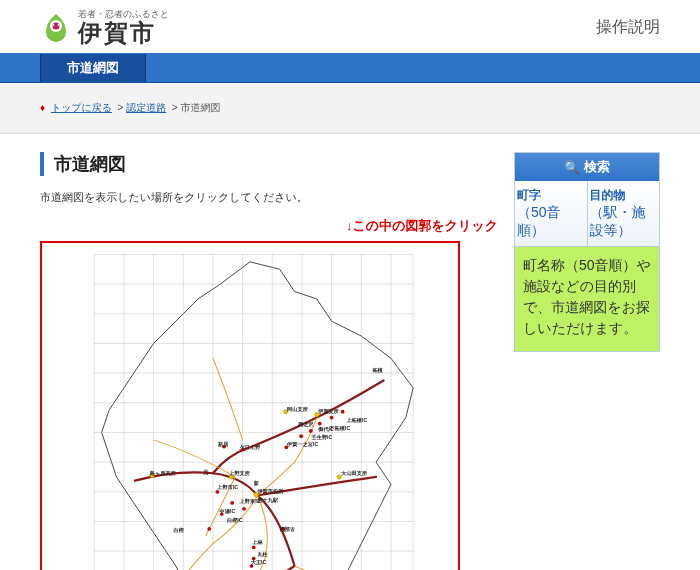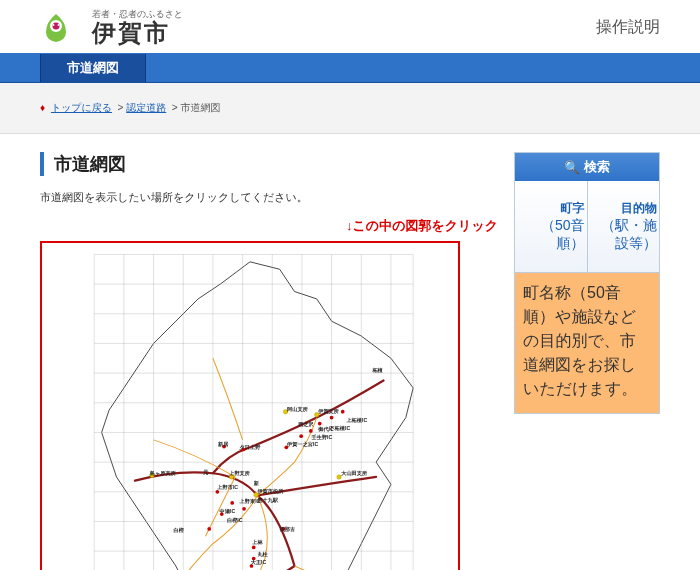--- a/index.html
+++ b/index.html
@@ -1,44 +1,44 @@
 <!DOCTYPE html>
 <html><head>
 <meta charset="utf-8">
 <style>
 *{margin:0;padding:0;box-sizing:border-box}
 body{font-family:"MS PGothic","Hiragino Kaku Gothic Pro",sans-serif;background:#fff;font-size:12px;color:#333}
 .page{width:700px;margin:0 auto;background:#fff}
 .header{padding:10px 40px 8px;display:flex;justify-content:space-between;align-items:center}
-.logo-area{display:flex;align-items:center;gap:20px}
+.logo-area{display:flex;align-items:center;gap:6px}
 .logo-mark{width:32px;height:32px}
 .logo-tagline{font-size:9px;color:#666;line-height:1;margin-bottom:2px}
 .logo-name{font-size:24px;font-weight:bold;letter-spacing:2px;line-height:1}
 .help-link{font-size:16px;color:#555;text-decoration:none}
 .nav-bar{background:#2f73c9;border-top:1px solid #2f73c9;border-bottom:1px solid #1a4f9e;height:30px;display:flex;align-items:stretch;padding-left:40px}
 .nav-tab{background:#1a4f9e;color:#fff;padding:0 26px;display:flex;align-items:center;font-size:13px;font-weight:bold;border-left:1px solid #0d3a7e;border-right:1px solid #0d3a7e}
 .breadcrumb{background:#f3f3f3;border-bottom:1px solid #ddd;padding:18px 40px;font-size:10px;color:#555}
 .breadcrumb .home-icon{color:#c00;margin-right:3px}
 .breadcrumb a{color:#1a5fb4;text-decoration:underline}
 .content{padding:18px 40px;display:flex;gap:16px;align-items:flex-start}
 .main{flex:1}
 .page-title{font-size:18px;font-weight:bold;color:#222;border-left:4px solid #2f73c9;padding-left:10px;margin-bottom:14px}
 .instructions{font-size:11px;color:#333;margin-bottom:12px}
 .click-hint{color:#d00;font-size:13px;text-align:right;margin-bottom:6px;font-weight:bold}
 .map-box{border:2px solid #d00;padding:4px;width:420px;height:420px;position:relative;background:#fff}
 .map-svg{width:100%;height:100%}
 .sidebar{width:146px}
 .search-panel{border:1px solid #bcd;background:#eaf2fb}
 .search-header{background:linear-gradient(#4b8ad6,#2f73c9);color:#fff;text-align:center;padding:5px 0;font-size:13px;font-weight:bold;display:flex;align-items:center;justify-content:center;gap:4px}
 .search-tabs{display:flex;background:#fff;border-bottom:1px solid #bcd}
-.search-tab{flex:1;text-align:right;padding:19px 2px;border-right:1px solid #bcd;background:linear-gradient(#fff,#eef3fa);cursor:pointer}
+.search-tab{flex:1;text-align:left;padding:6px 2px;border-right:1px solid #bcd;background:linear-gradient(#fff,#eef3fa);cursor:pointer}
 .search-tab:last-child{border-right:none}
 .search-tab-main{color:#1a5fb4;font-size:12px;font-weight:bold}
 .search-tab-sub{color:#1a5fb4;font-size:14px}
-.search-desc{padding:8px 8px 12px;font-size:16px;color:#333;line-height:1.5;background:#fdba74}
+.search-desc{padding:8px 8px 12px;font-size:14px;color:#333;line-height:1.5;background:#bef264}
 .lbl{font-size:7px;fill:#222;font-weight:bold}
 .dot{fill:#c00}
 .dotY{fill:#e6c800}
 </style>
 </head>
 <body>
 
 <div class="page">
   <div class="header">
     <div class="logo-area">

